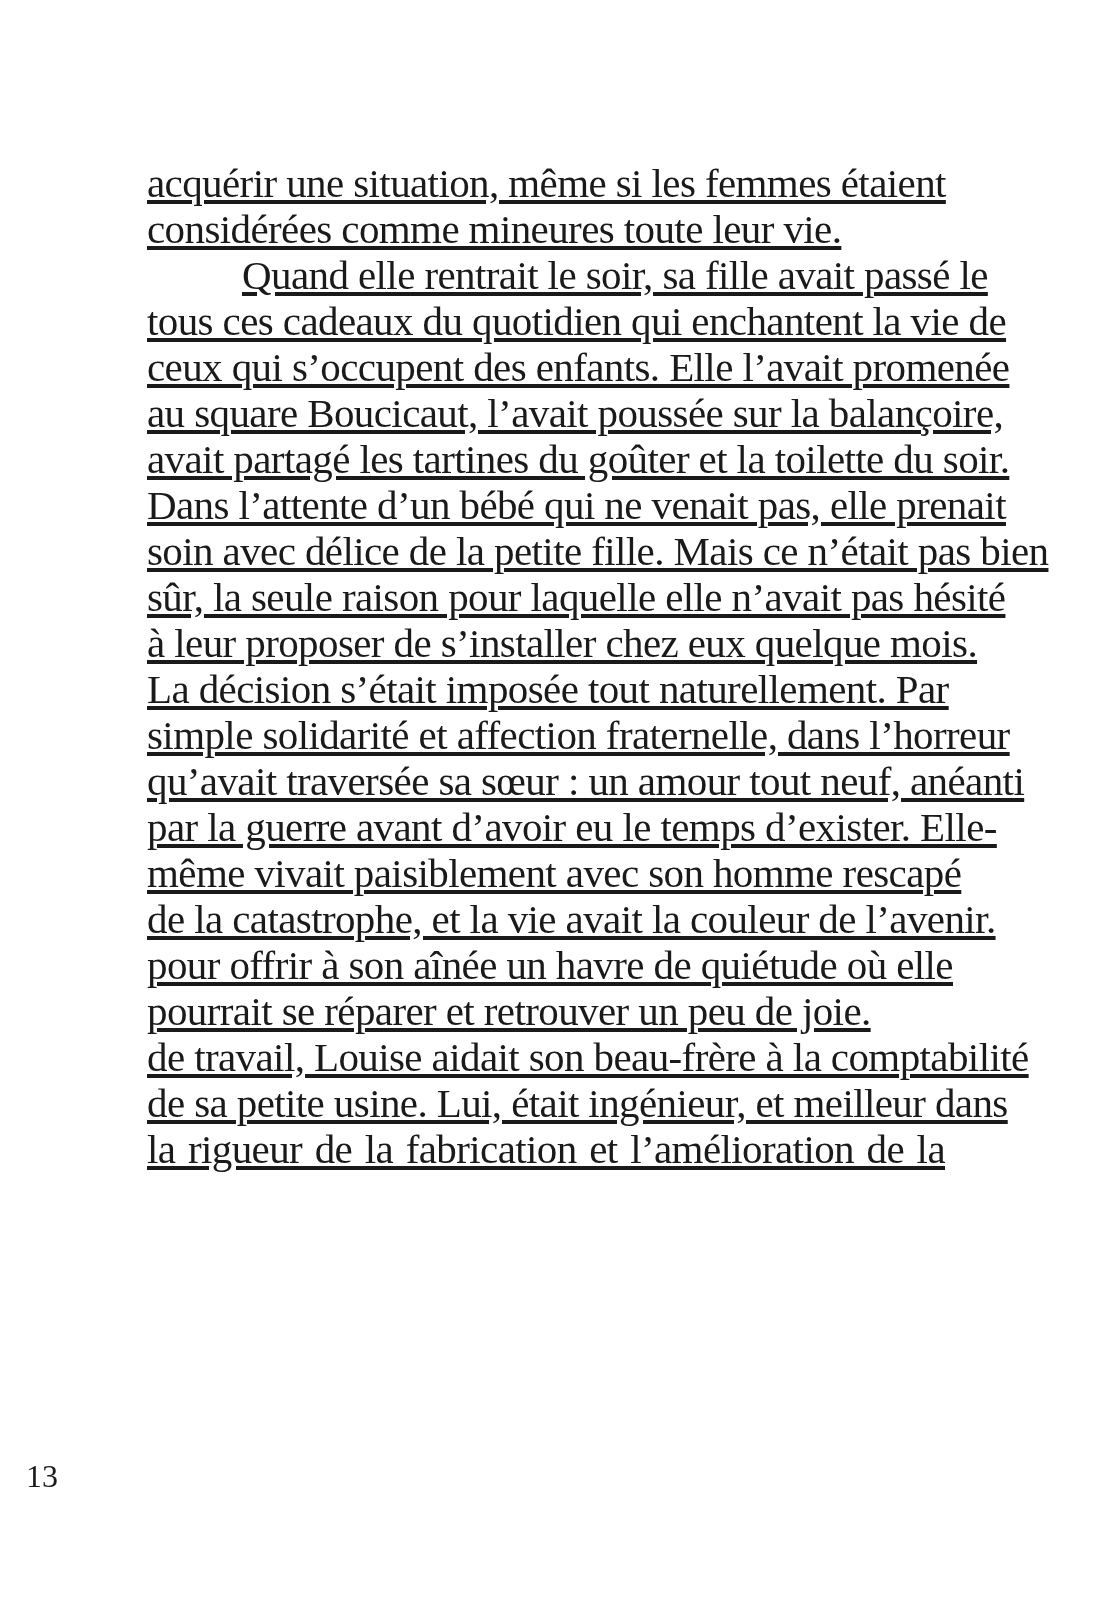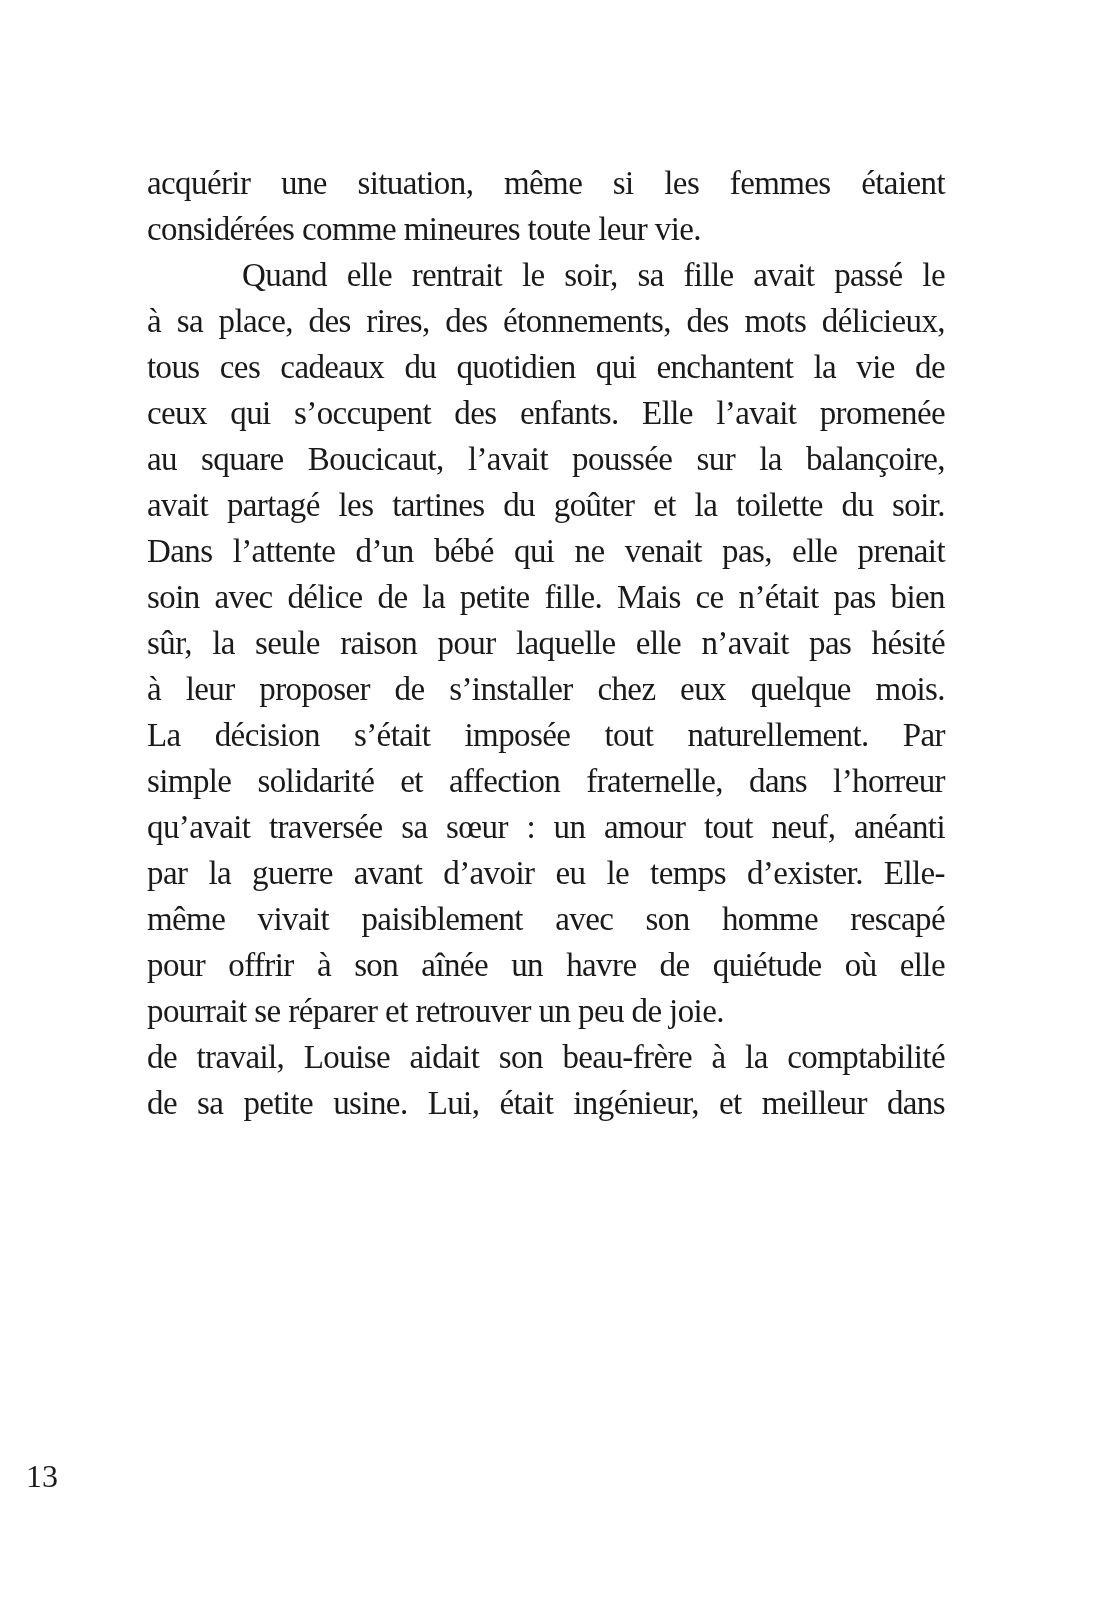--- a/index.html
+++ b/index.html
@@ -3,60 +3,61 @@
 <meta charset="utf-8">
 <style>
   html, body { margin: 0; padding: 0; background: #ffffff; }
   body { width: 1103px; height: 1607px; position: relative; overflow: hidden; }
   .page {
     position: absolute; left: 147px; top: 160px; width: 798px;
     font-family: "Liberation Serif", "DejaVu Serif", serif;
     color: #1a1a1a;
   }
   .line {
-    height: 46px; line-height: 46px; font-size: 33px;
+    height: 46px; line-height: 46px; font-size: 41px;
     white-space: nowrap; text-align: justify; text-align-last: justify;
     letter-spacing: -0.6px;
-    display: block; overflow: visible;
+    display: block; overflow: visible; text-decoration: underline;
   }
   .line.last { text-align-last: left; }
   .line.indent { padding-left: 95px; }
   .folio {
     position: absolute; left: 0; width: 1103px; top: 1458px;
     text-align: left;
     font-family: "Liberation Serif", "DejaVu Serif", serif;
     font-size: 32px; color: #1a1a1a; margin-left: 26px;
   }
 </style>
 </head>
 <body>
 
 <div class="page">
   <div>
     <span class="line">acquérir une situation, même si les femmes étaient</span>
     <span class="line last">considérées comme mineures toute leur vie.</span>
   </div>
   <div>
     <span class="line indent">Quand elle rentrait le soir, sa fille avait passé le</span>
-    <span class="line">à sa place, des rires, des étonnements, des mots délicieux,</span>
     <span class="line">tous ces cadeaux du quotidien qui enchantent la vie de</span>
     <span class="line">ceux qui s’occupent des enfants. Elle l’avait promenée</span>
     <span class="line">au square Boucicaut, l’avait poussée sur la balançoire,</span>
     <span class="line">avait partagé les tartines du goûter et la toilette du soir.</span>
     <span class="line">Dans l’attente d’un bébé qui ne venait pas, elle prenait</span>
     <span class="line">soin avec délice de la petite fille. Mais ce n’était pas bien</span>
     <span class="line">sûr, la seule raison pour laquelle elle n’avait pas hésité</span>
     <span class="line">à leur proposer de s’installer chez eux quelque mois.</span>
     <span class="line">La décision s’était imposée tout naturellement. Par</span>
     <span class="line">simple solidarité et affection fraternelle, dans l’horreur</span>
     <span class="line">qu’avait traversée sa sœur : un amour tout neuf, anéanti</span>
     <span class="line">par la guerre avant d’avoir eu le temps d’exister. Elle-</span>
     <span class="line">même vivait paisiblement avec son homme rescapé</span>
+    <span class="line">de la catastrophe, et la vie avait la couleur de l’avenir.</span>
     <span class="line">pour offrir à son aînée un havre de quiétude où elle</span>
     <span class="line last">pourrait se réparer et retrouver un peu de joie.</span>
   </div>
   <div>
     <span class="line">de travail, Louise aidait son beau-frère à la comptabilité</span>
     <span class="line">de sa petite usine. Lui, était ingénieur, et meilleur dans</span>
+    <span class="line">la rigueur de la fabrication et l’amélioration de la</span>
   </div>
 </div>
 
 <div class="folio">13</div>
 
 </body></html>

